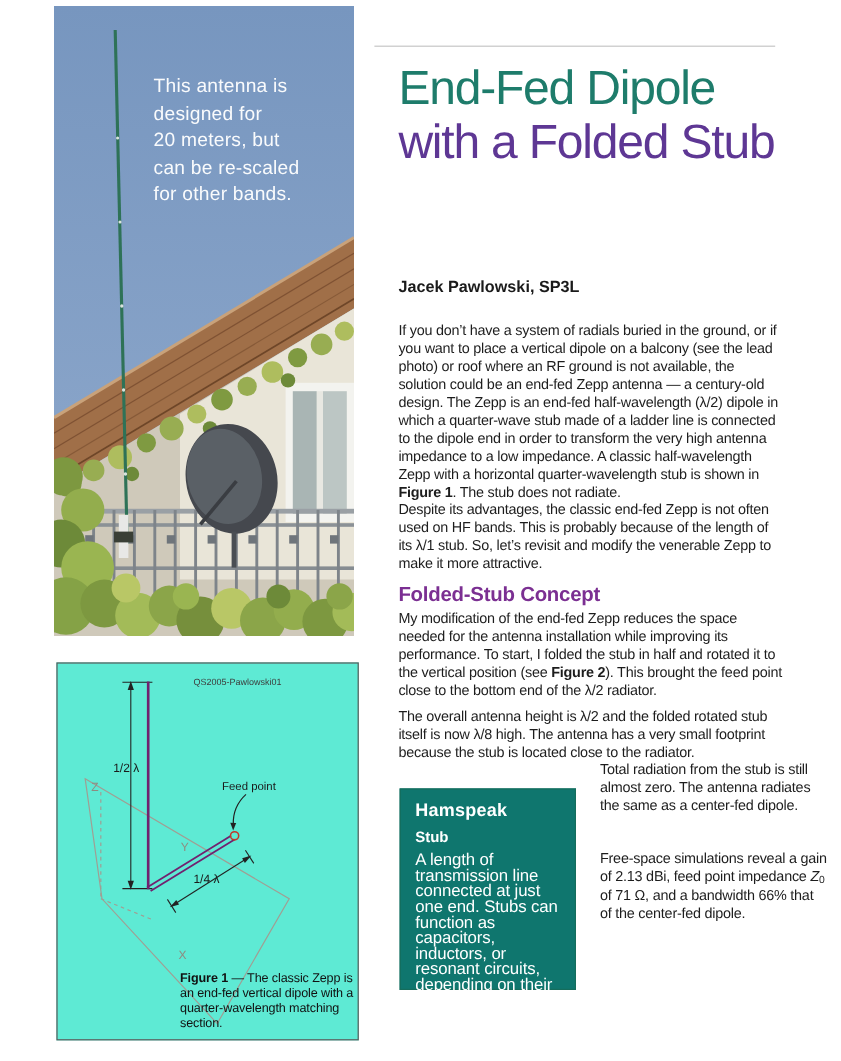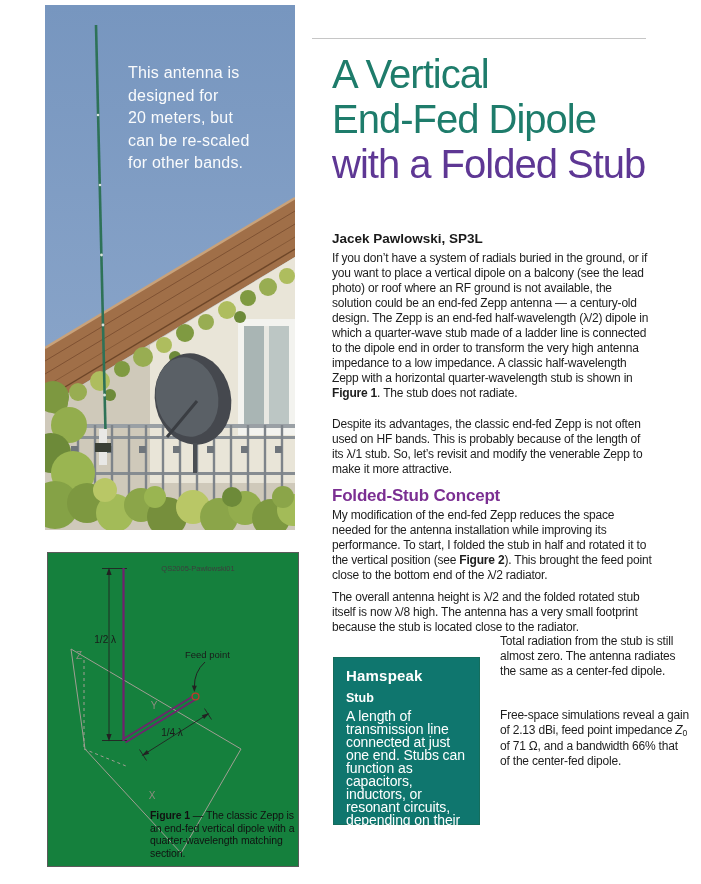--- a/index.html
+++ b/index.html
@@ -15,21 +15,21 @@
   #photo-overlay {
     left:83px; top:57px; color:#ffffff; opacity:.96;
     font-size:16px; line-height:22.5px; letter-spacing:.2px; font-weight:400;
   }
 
   
   #top-rule { left:312px; top:38px; width:334px; height:1px; background:#c6c6c6; }
   #title { left:332px; top:52px; font-size:40px; line-height:45px; letter-spacing:-1px; font-weight:500; }
   #author { left:332px; top:231px; font-size:13.5px; font-weight:700; color:#1a1a1a; }
   .body-text { font-size:12px; line-height:15px; letter-spacing:-0.2px; color:#1d1d1d; }
-  #para1 { left:332px; top:251px; width:322px; }
+  #para1 { left:332px; top:268px; width:322px; }
   #para2 { left:332px; top:417px; width:322px; }
   #section-heading { left:332px; top:486px; font-size:17px; font-weight:700; letter-spacing:-0.2px; }
   #para3 { left:332px; top:508px; width:322px; }
   #para4a { left:332px; top:590px; width:322px; }
   #para4b { left:500px; top:634px; width:182px; }
   #para5  { left:500px; top:708px; width:190px; }
   .sub0 { font-size:.72em; position:relative; bottom:-0.25em; }
 
   
   #hamspeak {
@@ -183,21 +183,20 @@
       <div>designed for</div>
       <div>20 meters, but</div>
       <div>can be re-scaled</div>
       <div>for other bands.</div>
     </div>
   </div>
 
   <div id="top-rule" class="abs"></div>
 
   <h1 id="title" class="abs" style="margin:0; font-weight:500;">
-    <div style="color: rgb(30, 124, 107);">A Vertical</div>
     <div style="color: rgb(30, 124, 107);">End-Fed Dipole</div>
     <div style="color: rgb(94, 55, 148);">with a Folded Stub</div>
   </h1>
 
   <div id="author" class="abs">Jacek Pawlowski, SP3L</div>
 
   <p id="para1" class="abs body-text" style="margin:0;"><span>If you don’t have a system of radials buried in the ground, or if you want to place a vertical dipole on a balcony (see the lead photo) or roof where an RF ground is not available, the solution could be an end-fed Zepp antenna — a century-old design. The Zepp is an end-fed half-wavelength (λ/2) dipole in which a quarter-wave stub made of a ladder line is connected to the dipole end in order to transform the very high antenna impedance to a low impedance. A classic half-wavelength Zepp with a horizontal quarter-wavelength stub is shown in </span><span style="font-weight: 700;">Figure 1</span><span>. The stub does not radiate.</span></p>
 
   <p id="para2" class="abs body-text" style="margin:0;">Despite its advantages, the classic end-fed Zepp is not often used on HF bands. This is probably because of the length of its λ/1 stub. So, let’s revisit and modify the venerable Zepp to make it more attractive.</p>
 
@@ -210,21 +209,21 @@
   <p id="para4b" class="abs body-text" style="margin:0;">Total radiation from the stub is still almost zero. The antenna radiates the same as a center-fed dipole.</p>
 
   <p id="para5" class="abs body-text" style="margin:0;"><span>Free-space simulations reveal a gain of 2.13 dBi, feed point impedance </span><span style="font-style: italic;">Z</span><span class="sub0">0</span><span> of 71 Ω, and a bandwidth 66% that of the center-fed dipole.</span></p>
 
   <div id="hamspeak" class="abs" style="background-color: #0f766e;">
     <div id="hamspeak-title">Hamspeak</div>
     <div id="hamspeak-term">Stub</div>
     <div id="hamspeak-def">A length of transmission line connected at just one end. Stubs can function as capacitors, inductors, or resonant circuits, depending on their electrical length and whether they are open or short circuits at the free end of the stub.</div>
   </div>
 
-  <div id="figure1" class="abs" style="background-color: #15803d;">
+  <div id="figure1" class="abs" style="background-color: #5eead4;">
     <svg width="250" height="313" viewBox="0 0 250 313">
 
       <text x="150" y="18" text-anchor="middle" font-size="7.5" fill="#3d3d3d" class="fig-label">QS2005-Pawlowski01</text>
 
       <g stroke="#a09e93" stroke-width="1" fill="none">
         <polygon points="23,96 193,196 133,300 37,196"></polygon>
       </g>
 
       <g stroke="#a09e93" stroke-width="1" stroke-dasharray="3,3">
         <line x1="36" y1="107" x2="36" y2="196"></line>

